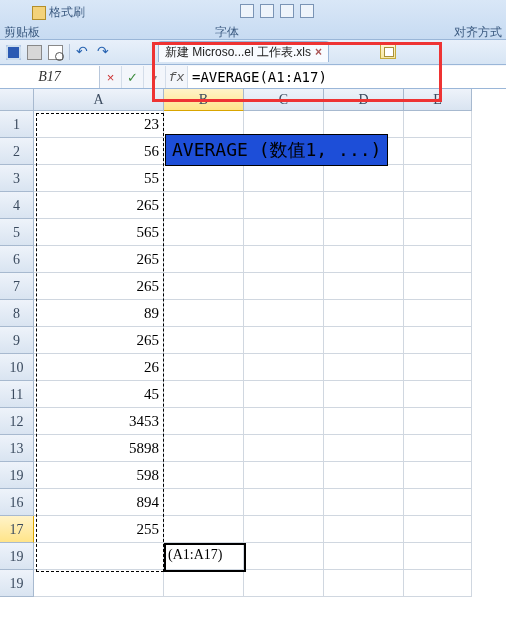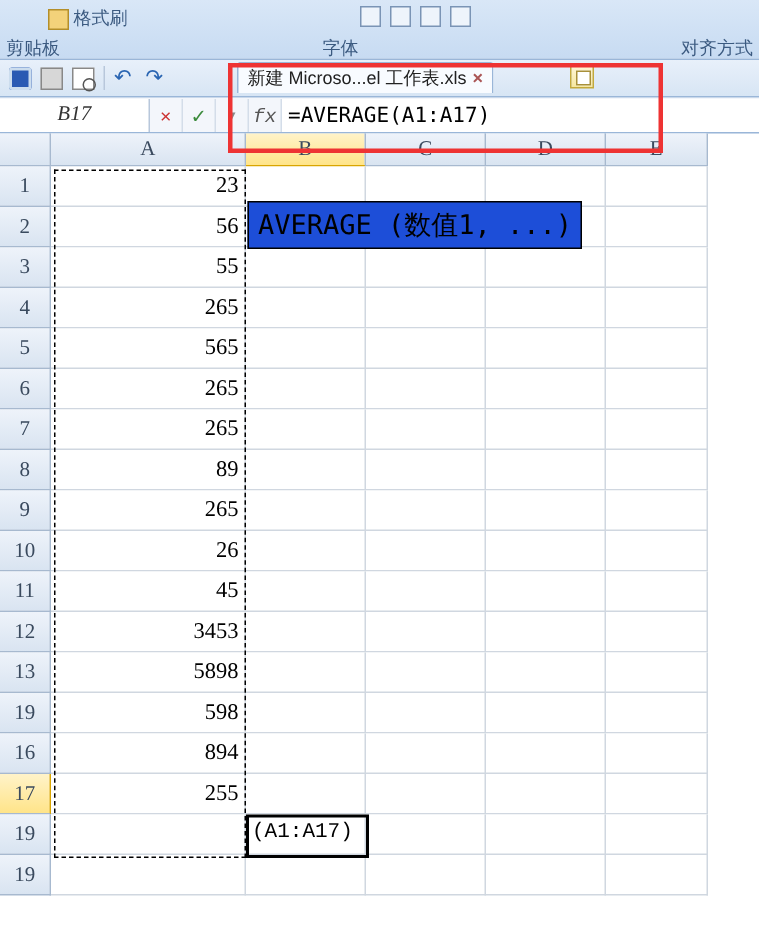--- a/index.html
+++ b/index.html
@@ -227,21 +227,21 @@
     font-family:"SimSun",monospace;
     font-size:18px;
     white-space:nowrap;
     z-index:6;
   }
   
   .range-echo {
     position:absolute;
     left:166px;
     top:436px;
-    font-family:Liberation Mono, monospace;
+    font-family:Liberation Serif, serif;
     font-size:14px;
     background:#fff;
     z-index:3;
     padding:0 2px;
   }
   .labels-top{position:absolute;top:24px;left:4px;display:flex;gap:48px;color:#3b5a80;font-size:12px;justify-content:center;}
   .align-label{position:absolute;right:4px;top:24px;color:#3b5a80;font-size:12px;}
 </style>
 </head>
 <body>

